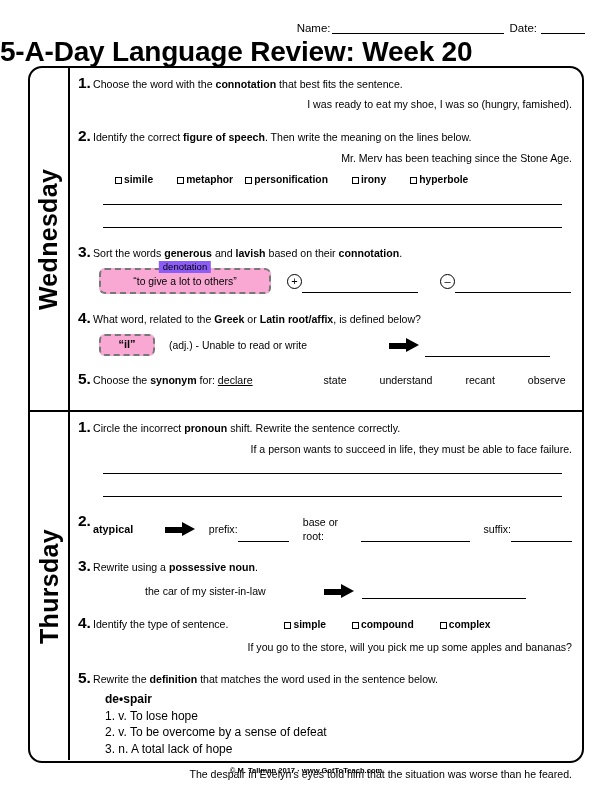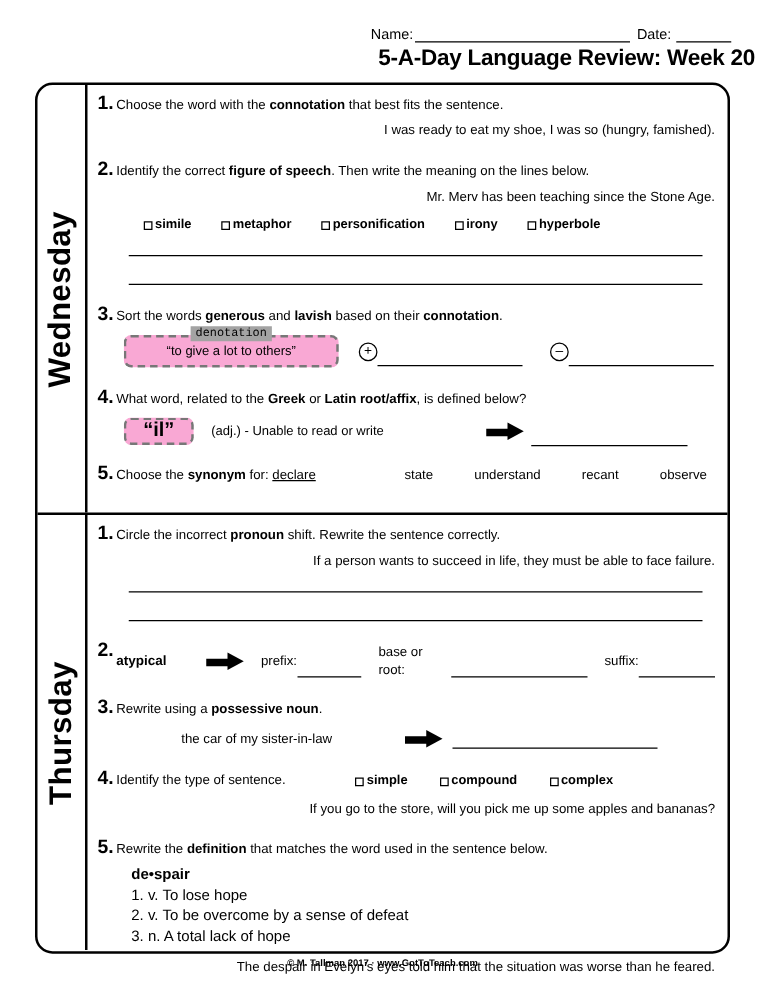--- a/index.html
+++ b/index.html
@@ -19,22 +19,22 @@
     display: flex; justify-content: flex-end; align-items: flex-end;
     padding-right: 27px; font-size: 11.5px;
   }
   .nd-label { white-space: nowrap; }
   .rule { border-bottom: 1.6px solid #000; height: 12px; }
   .rule.name { width: 172px; margin: 0 6px 0 1px; }
   .rule.date { width: 44px; margin: 0 0 0 4px; }
 
   .title {
     position: absolute; top: 36px; left: 0; width: 604px;
-    text-align: right;
-    font-size: 18px; font-weight: bold;
+    text-align: left;
+    font-size: 28px; font-weight: bold;
     letter-spacing: -0.2px;
   }
 
   
   .frame {
     position: absolute; left: 28px; top: 66px;
     width: 556px; height: 697px;
     border: 2.4px solid #000;
     border-radius: 14px;
     display: flex; flex-direction: column;
@@ -84,21 +84,21 @@
   
   .dashbox {
     border: 2px dashed #777;
     border-radius: 6px;
     display: inline-flex; align-items: center; justify-content: center;
     background: #f9a8d4;
   }
   .denote-wrap { position: relative; display: inline-block; }
   .denote-label {
     position: absolute; top: -7px; left: 50%; transform: translateX(-50%);
-    background: #a3a3a3; padding: 0 4px; font-size: 9.5px; white-space: nowrap; font-family: Liberation Mono, monospace;
+    background: #8b5cf6; padding: 0 4px; font-size: 9.5px; white-space: nowrap;
   }
 
   
   .circ {
     width: 15px; height: 15px; border: 1.5px solid #000; border-radius: 50%;
     display: inline-flex; align-items: center; justify-content: center;
     font-size: 11px; line-height: 1; flex: 0 0 15px;
   }
 
   
@@ -156,21 +156,21 @@
         <div class="q" style="margin-top:17px;">
           <div class="qnum">2.</div>
           <div class="qbody">
             <span>Identify the correct </span><span class="b">figure of speech</span><span>.  Then write the meaning on the lines below.</span>
             <div class="sentence" style="margin-top:7px;">Mr. Merv has been teaching since the Stone Age.</div>
             <div class="opts" style="padding-left:22px;">
               <div class="opt" style="margin-right:24px;">
                 <span class="cbox"></span>
                 <span>simile</span>
               </div>
-              <div class="opt" style="margin-right:24px;">
+              <div class="opt" style="margin-right:12px;">
                 <span class="cbox"></span>
                 <span>metaphor</span>
               </div>
               <div class="opt" style="margin-right:24px;">
                 <span class="cbox"></span>
                 <span>personification</span>
               </div>
               <div class="opt" style="margin-right:24px;">
                 <span class="cbox"></span>
                 <span>irony</span>
@@ -206,21 +206,21 @@
               <span class="writeline" style="width:116px;align-self:flex-end;margin-bottom:1px;"></span>
             </div>
           </div>
         </div>
 
         <div class="q" style="margin-top:16px;">
           <div class="qnum">4.</div>
           <div class="qbody">
             <span>What word, related to the </span><span class="b">Greek</span><span> or </span><span class="b">Latin root/affix</span><span>, is defined below?</span>
             <div class="inline-row" style="margin-top:8px;">
-              <div class="dashbox b" style="width:56px;height:22px;font-size:16px;margin-left:6px;">
+              <div class="dashbox b" style="width:56px;height:22px;font-size:11px;margin-left:6px;">
                 <span>“il”</span>
               </div>
               <span style="margin-left:14px;font-size:10.4px;">(adj.) - Unable to read or write</span>
               <span class="arrow" style="margin-left:82px;">
                 <span class="shaft"></span>
                   <span class="head"></span>
               </span>
               <span class="writeline" style="width:125px;align-self:flex-end;margin-bottom:-1px;margin-left:6px;"></span>
             </div>
           </div>

